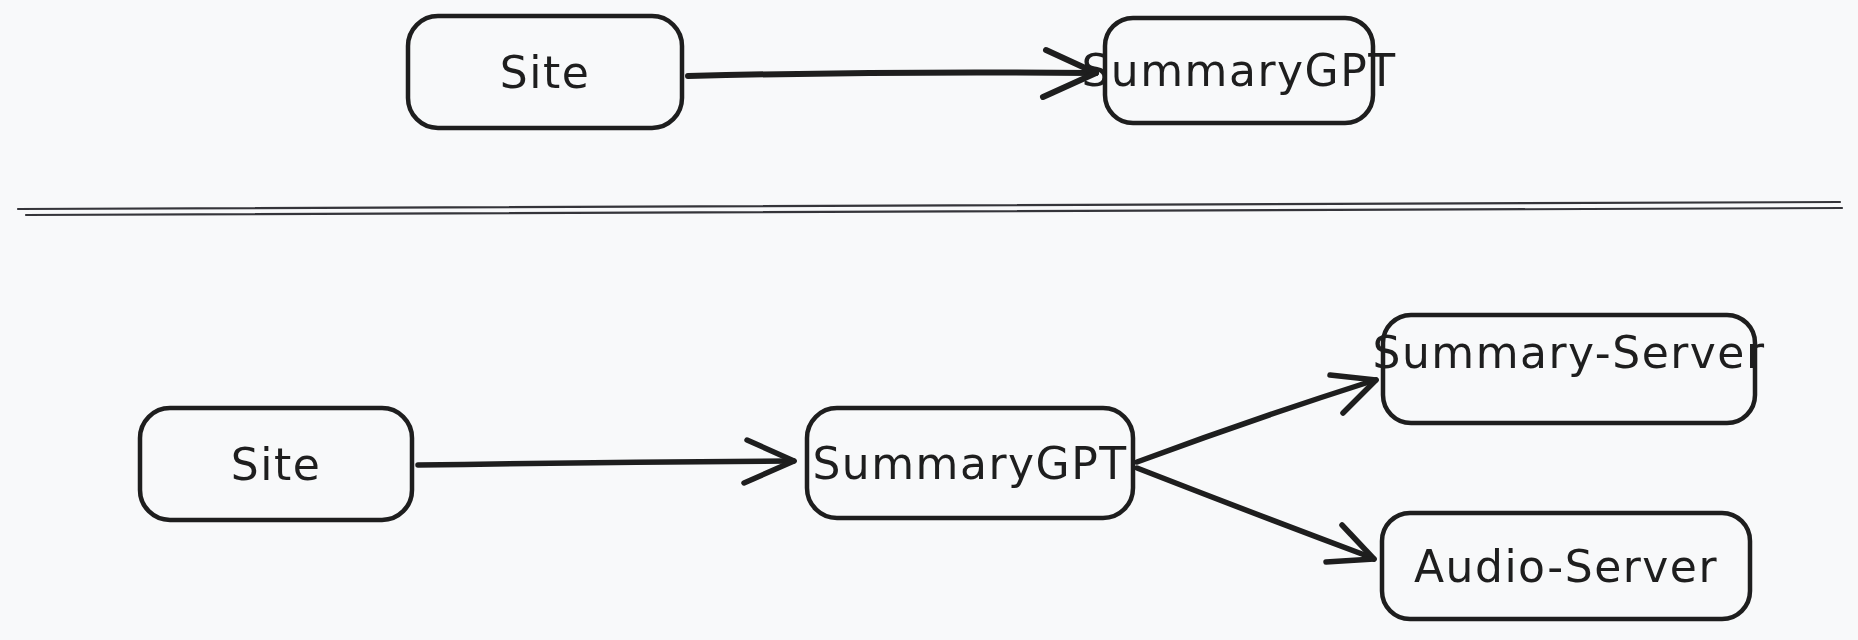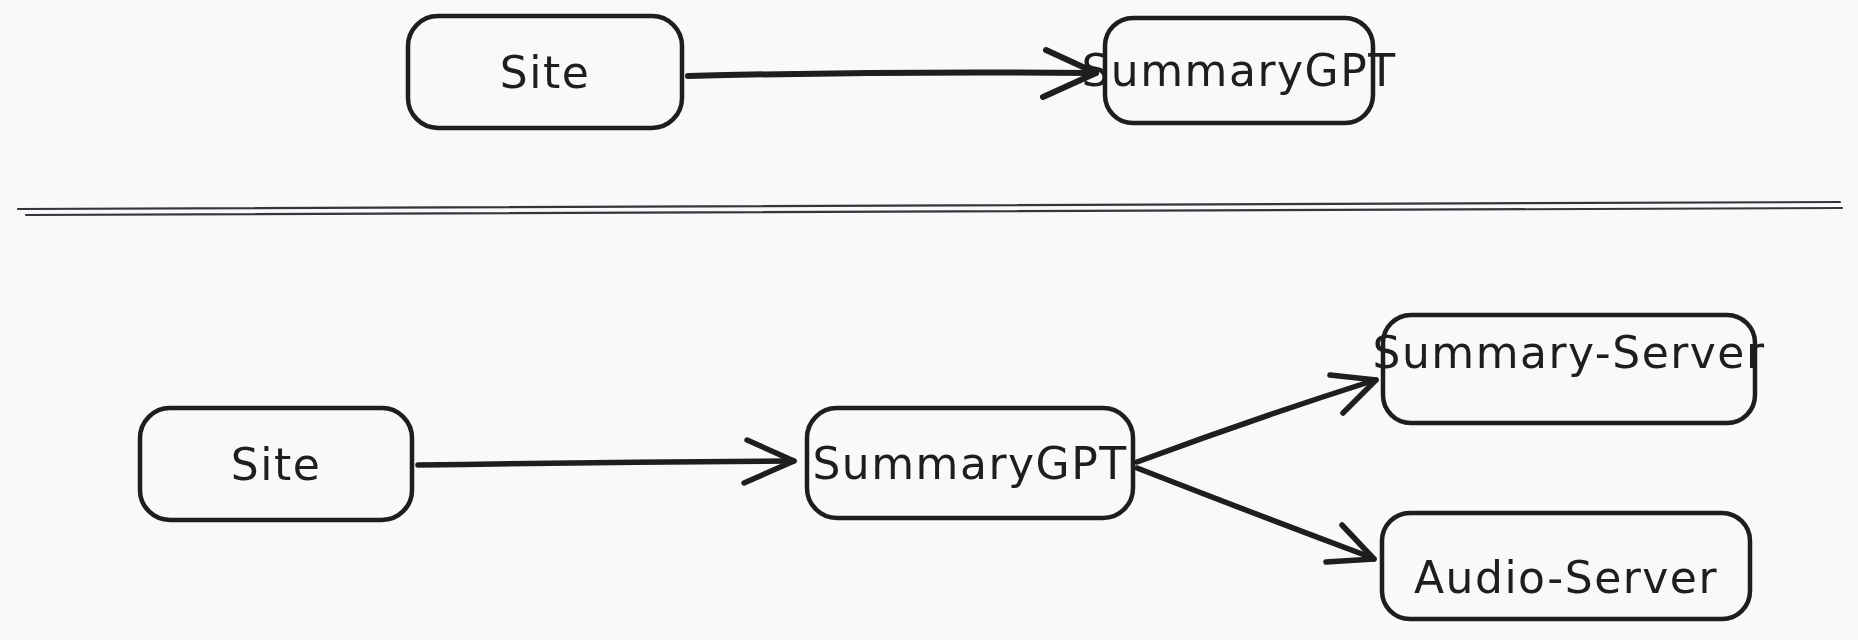--- a/index.html
+++ b/index.html
@@ -25,21 +25,21 @@
     font-weight:500;
     pointer-events:none;
     white-space:nowrap;
   }
   
   .lbl-site-top      {left:408px; top:16px;  width:274px; height:112px;}
   .lbl-tianligpt     {left:1105px;top:18px;  width:268px; height:105px;}
   .lbl-site-bottom   {left:140px; top:408px; width:272px; height:112px;}
   .lbl-summarygpt    {left:807px; top:408px; width:326px; height:110px;}
   .lbl-summary-server{left:1383px;top:298px; width:372px; height:108px;}
-  .lbl-audio-server  {left:1382px;top:524px; width:368px; height:106px;}
+  .lbl-audio-server  {left:1382px;top:513px; width:368px; height:106px;}
 
   .box{fill:none;stroke:var(--ink);stroke-width:4.5;}
   .edge{fill:none;stroke:var(--ink);stroke-width:6;stroke-linecap:round;stroke-linejoin:round;}
   .edge-thin{stroke-width:5.5;}
   .divider-line{fill:none;stroke:var(--divider);stroke-width:2.2;stroke-linecap:round;}
 </style>
 </head>
 <body>
 
 <div class="canvas">

